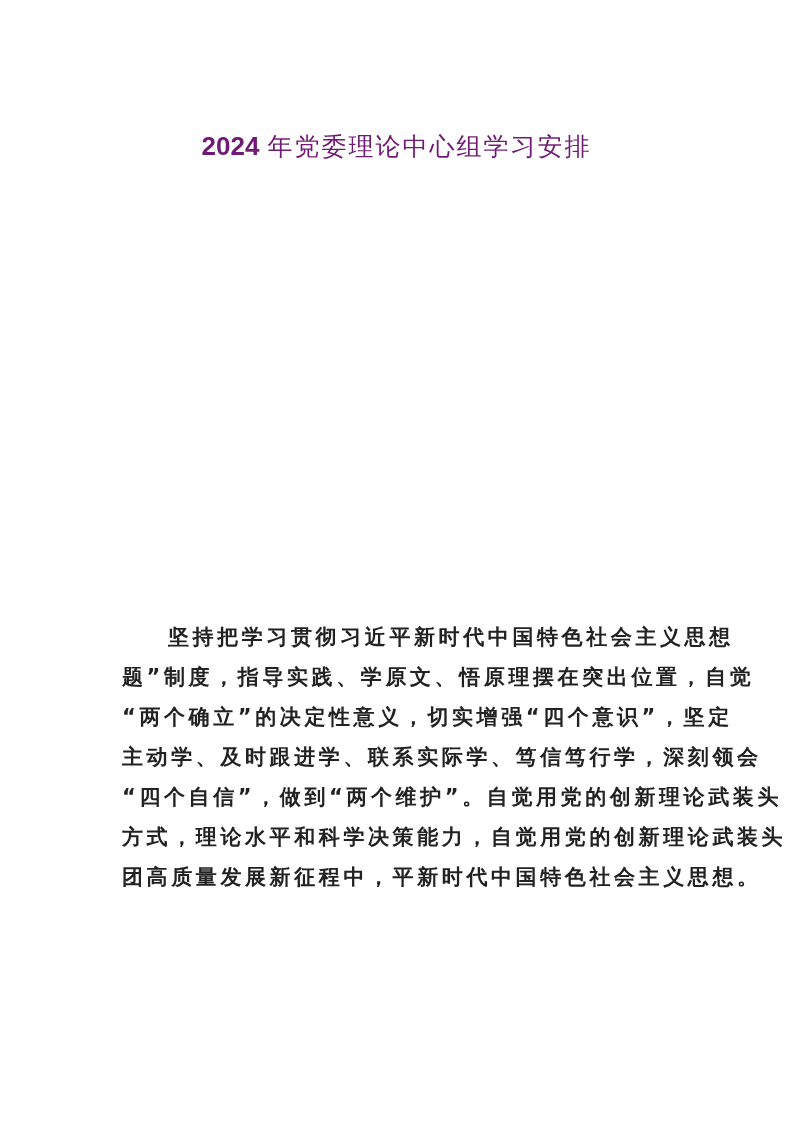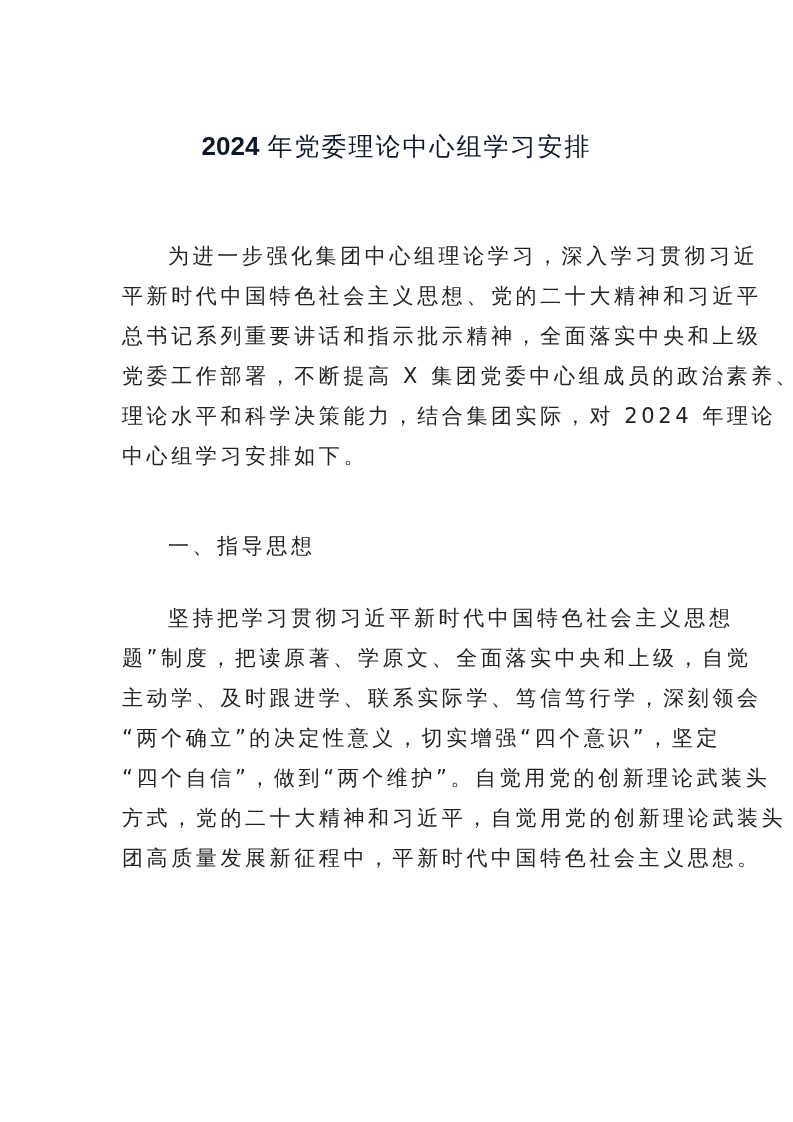--- a/index.html
+++ b/index.html
@@ -25,21 +25,21 @@
     }
     .title {
       position: absolute;
       top: 128px;
       left: 0;
       width: 793px;
       text-align: center;
       font-size: 25px;
       line-height: 36px;
       letter-spacing: 2px;
-      color: #0f172a;
+      color: #701a75;
     }
     .title .num {
       font-family: "Liberation Sans", sans-serif;
       font-weight: bold;
       font-size: 26px;
       letter-spacing: 0;
       margin-right: 8px;
     }
     .body-block {
       position: absolute;
@@ -52,47 +52,36 @@
       text-align: justify;
     }
     .line {
       display: block;
       white-space: nowrap;
       height: 40px;
     }
     .indent { padding-left: 46px; }
     .para1 { top: 236px; }
     .heading1 { top: 526px; }
-    .para2 { top: 598px; }
+    .para2 { top: 617px; font-weight: bold; }
   </style>
 </head>
 <body>
 
 <div class="page">
 
   <div class="title">
     <span class="num">2024</span><span>年党委理论中心组学习安排</span>
   </div>
 
-  <div class="body-block para1">
-    <span class="line indent">为进一步强化集团中心组理论学习，深入学习贯彻习近</span>
-    <span class="line">平新时代中国特色社会主义思想、党的二十大精神和习近平</span>
-    <span class="line">总书记系列重要讲话和指示批示精神，全面落实中央和上级</span>
-    <span class="line">党委工作部署，不断提高 X 集团党委中心组成员的政治素养、</span>
-    <span class="line">理论水平和科学决策能力，结合集团实际，对 2024 年理论</span>
-    <span class="line">中心组学习安排如下。</span>
-  </div>
 
-  <div class="body-block heading1">
-    <span class="line indent">一、指导思想</span>
-  </div>
 
   <div class="body-block para2">
     <span class="line indent">坚持把学习贯彻习近平新时代中国特色社会主义思想</span>
-    <span class="line">题”制度，把读原著、学原文、全面落实中央和上级，自觉</span>
+    <span class="line">题”制度，指导实践、学原文、悟原理摆在突出位置，自觉</span>
+    <span class="line">“两个确立”的决定性意义，切实增强“四个意识”，坚定</span>
     <span class="line">主动学、及时跟进学、联系实际学、笃信笃行学，深刻领会</span>
-    <span class="line">“两个确立”的决定性意义，切实增强“四个意识”，坚定</span>
     <span class="line">“四个自信”，做到“两个维护”。自觉用党的创新理论武装头</span>
-    <span class="line">方式，党的二十大精神和习近平，自觉用党的创新理论武装头</span>
+    <span class="line">方式，理论水平和科学决策能力，自觉用党的创新理论武装头</span>
     <span class="line">团高质量发展新征程中，平新时代中国特色社会主义思想。</span>
   </div>
 
 </div>
 
 </body></html>

